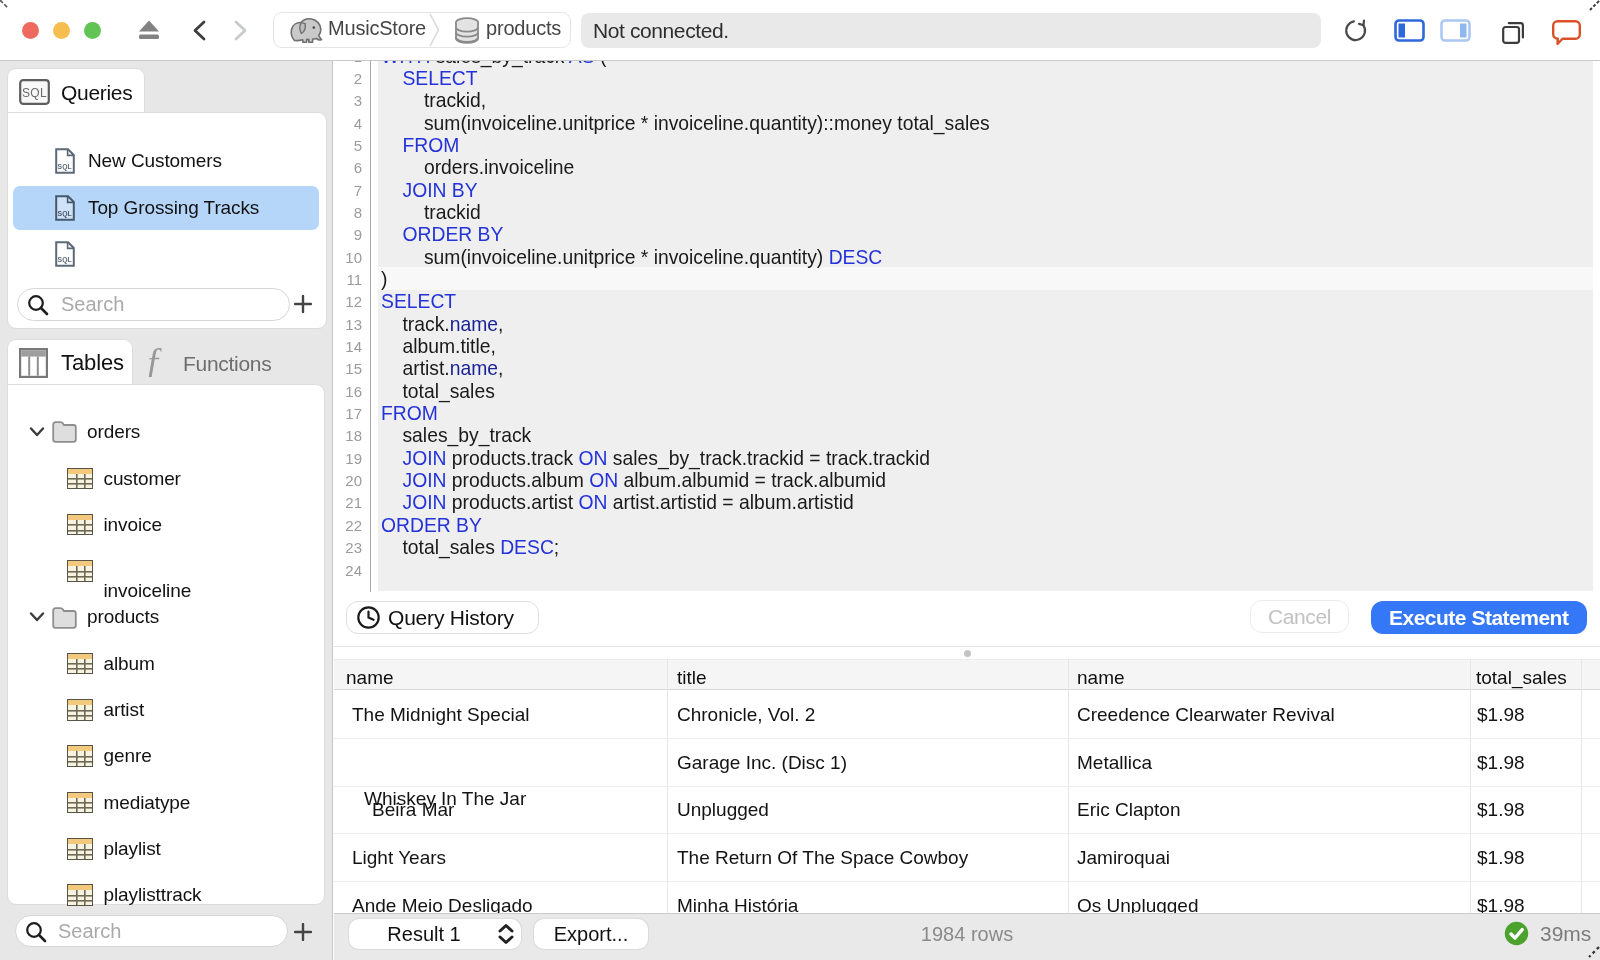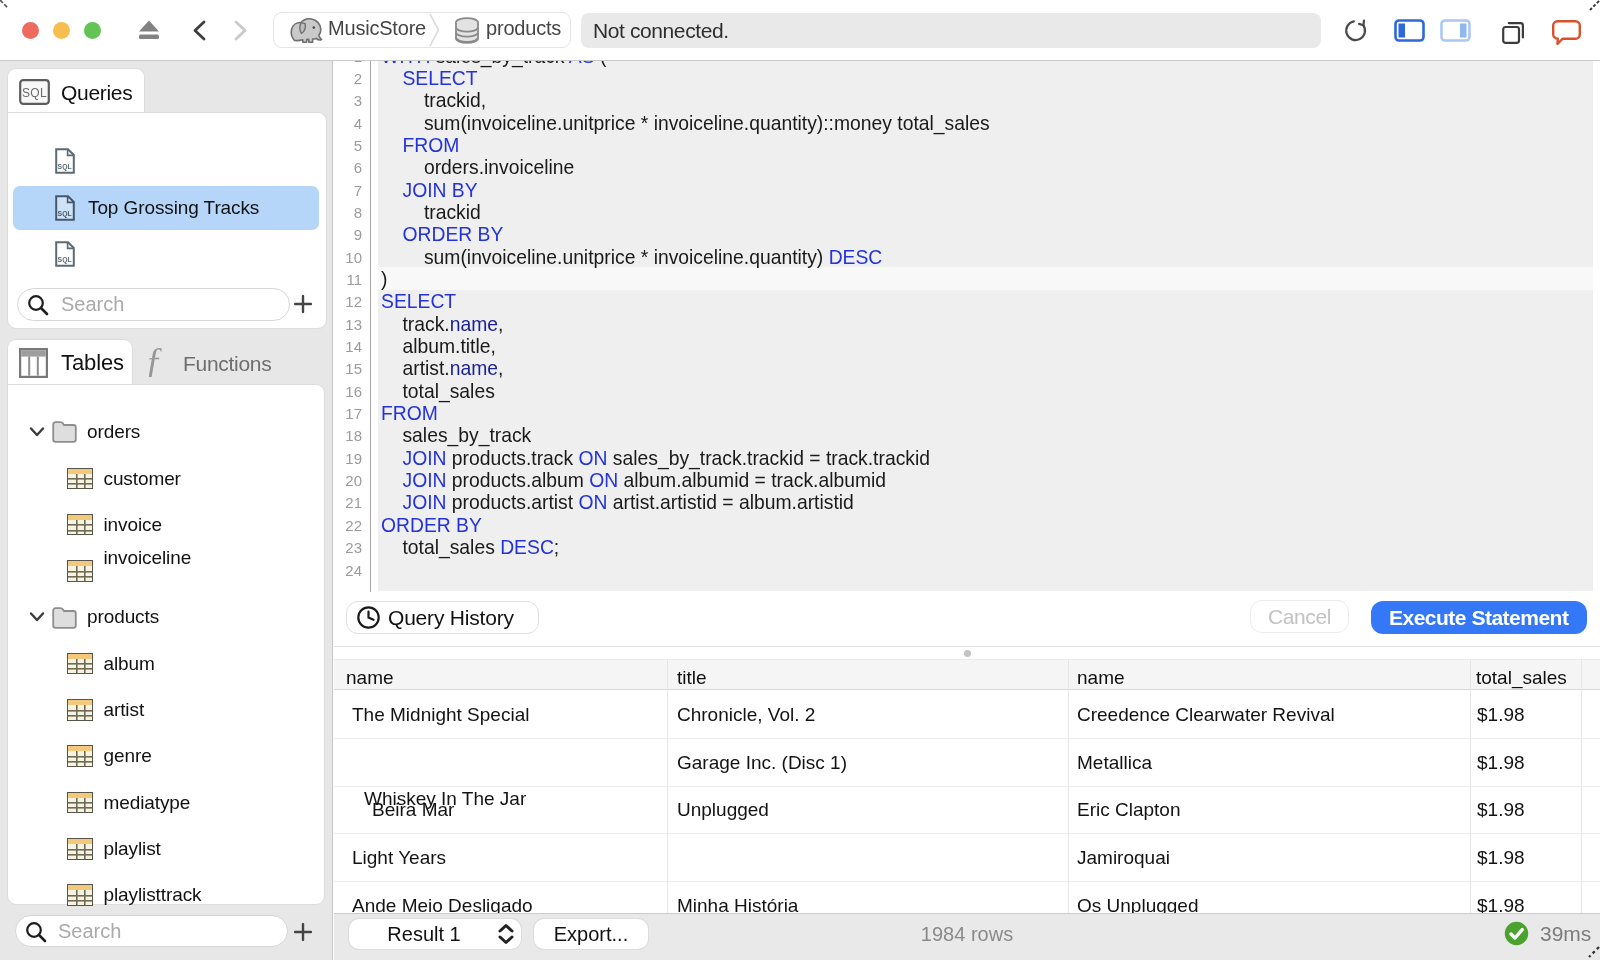--- a/index.html
+++ b/index.html
@@ -164,20 +164,21 @@
 <div class="abs celltxt" style="left:677px; top:752px;">Garage Inc. (Disc 1)</div>
 <div class="abs celltxt" style="left:1077px; top:752px;">Metallica</div>
 <div class="abs celltxt" style="left:1477px; top:752px;">$1.98</div>
 
 <div class="abs celltxt" style="left:372px; top:799px;">Beira Mar</div>
 <div class="abs celltxt" style="left:677px; top:799px;">Unplugged</div>
 <div class="abs celltxt" style="left:1077px; top:799px;">Eric Clapton</div>
 <div class="abs celltxt" style="left:1477px; top:799px;">$1.98</div>
 
 <div class="abs celltxt" style="left:352px; top:847px;">Light Years</div>
+<div class="abs celltxt" style="left:677px; top:847px;">The Return Of The Space Cowboy</div>
 <div class="abs celltxt" style="left:1077px; top:847px;">Jamiroquai</div>
 <div class="abs celltxt" style="left:1477px; top:847px;">$1.98</div>
 
 <div class="abs celltxt" style="left:352px; top:895px;">Ande Meio Desligado</div>
 <div class="abs celltxt" style="left:677px; top:895px;">Minha História</div>
 <div class="abs celltxt" style="left:1077px; top:895px;">Os Unplugged</div>
 <div class="abs celltxt" style="left:1477px; top:895px;">$1.98</div>
 
 <div class="abs" id="statusbar"></div>
 <div class="abs pillbtn" style="left:349px; top:919px; width:172px; line-height:30px; padding-right:22px;">Result 1</div>
@@ -261,20 +262,23 @@
 
 <div class="abs tab" style="left:7px; top:68px; width:138px; height:45px; z-index:11;"></div>
 <div class="abs panel" style="left:7px; top:112px; width:320px; height:217px; z-index:11; border-top-left-radius:0;"></div>
 <svg class="abs" style="left:19px; top:79px; z-index:12;" width="31" height="26" viewBox="0 0 31 26">
   <rect x="1.2" y="1.2" width="28.6" height="23.6" rx="3" fill="#f8f8f8" stroke="#5e5e5e" stroke-width="2.2"></rect>
   <text x="15.5" y="18.2" font-size="12" fill="#6a6a6a" text-anchor="middle" font-family="Liberation Sans" letter-spacing="0.3">SQL</text>
 </svg>
 <div class="abs" style="left:61px; top:81px; font-size:21px; letter-spacing:-0.3px; color:#111; z-index:12;">Queries</div>
 
 <div class="abs" style="left:13px; top:186px; width:306px; height:44px; background:#b5d5f9; border-radius:7px; z-index:11;"></div>
+<div class="abs srow" style="top:139px; z-index:12;">
+      <span class="txt">New Customers</span>
+    </div>
 <div class="abs srow" style="top:186px; z-index:12;">
       <span class="txt">Top Grossing Tracks</span>
     </div>
 
 <div class="abs searchfield" style="left:17px; top:288px; width:273px; height:33px; z-index:12;"></div>
 <div class="abs searchph" style="left:61px; top:293px; z-index:13;">Search</div>
 
 <div class="abs tab" style="left:7px; top:339px; width:126px; height:46px; z-index:11;"></div>
 <div class="abs panel" style="left:7px; top:384px; width:318px; height:521px; z-index:11; border-top-left-radius:0; overflow:hidden;"></div>
 <div class="abs" style="left:61px; top:350px; font-size:22px; letter-spacing:-0.1px; color:#111; z-index:12;">Tables</div>
@@ -326,21 +330,21 @@
 <svg class="abs tfold" style="left:52px; top:606px; z-index:12;" width="25" height="23" viewBox="0 0 25 23">
   <path d="M1.2 4.5 C1.2 3.2 2.2 2.2 3.5 2.2 L8.5 2.2 C9.5 2.2 10.2 2.6 10.8 3.4 L12 5 L21.5 5 C22.8 5 23.8 6 23.8 7.3 L23.8 19.5 C23.8 20.8 22.8 21.8 21.5 21.8 L3.5 21.8 C2.2 21.8 1.2 20.8 1.2 19.5 Z" fill="#dedede" stroke="#8e8e8e" stroke-width="1.8"></path>
 </svg>
 <div class="abs treetxt" style="left:87px; top:606px; z-index:12;">products</div>
 
 <div class="abs ticon" style="top:467.5px;"></div>
     <div class="abs treetxt tlabel" style="top:467.5px;">customer</div>
 <div class="abs ticon" style="top:513.8px;"></div>
     <div class="abs treetxt tlabel" style="top:513.8px;">invoice</div>
 <div class="abs ticon" style="top:560.1px;"></div>
-    <div class="abs treetxt tlabel" style="top:547px;">invoiceline</div>
+    <div class="abs treetxt tlabel" style="top:580px;">invoiceline</div>
 <div class="abs ticon" style="top:652.7px;"></div>
     <div class="abs treetxt tlabel" style="top:652.7px;">album</div>
 <div class="abs ticon" style="top:699px;"></div>
     <div class="abs treetxt tlabel" style="top:699px;">artist</div>
 <div class="abs ticon" style="top:745.4px;"></div>
     <div class="abs treetxt tlabel" style="top:745.4px;">genre</div>
 <div class="abs ticon" style="top:791.7px;"></div>
     <div class="abs treetxt tlabel" style="top:791.7px;">mediatype</div>
 <div class="abs ticon" style="top:838px;"></div>
     <div class="abs treetxt tlabel" style="top:838px;">playlist</div>

